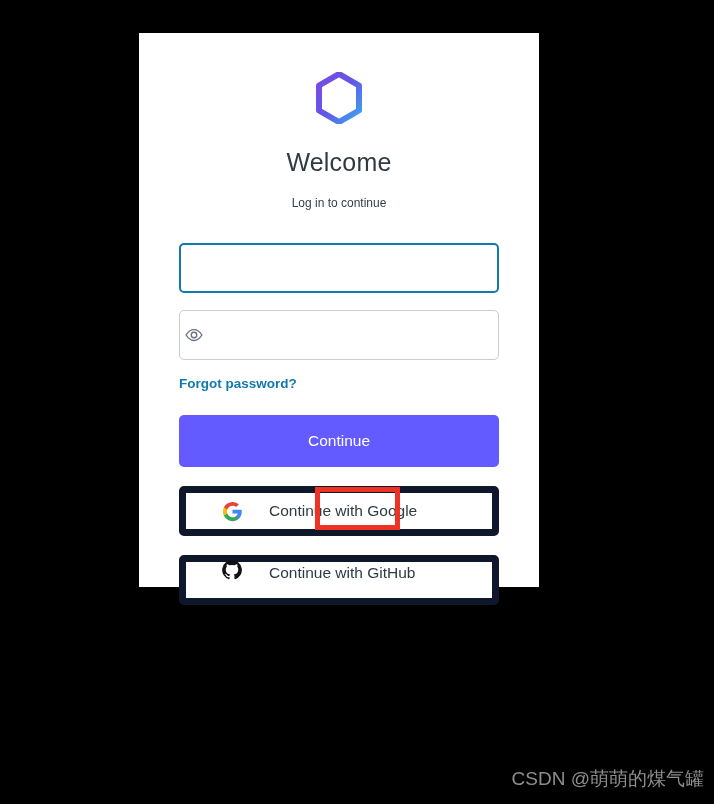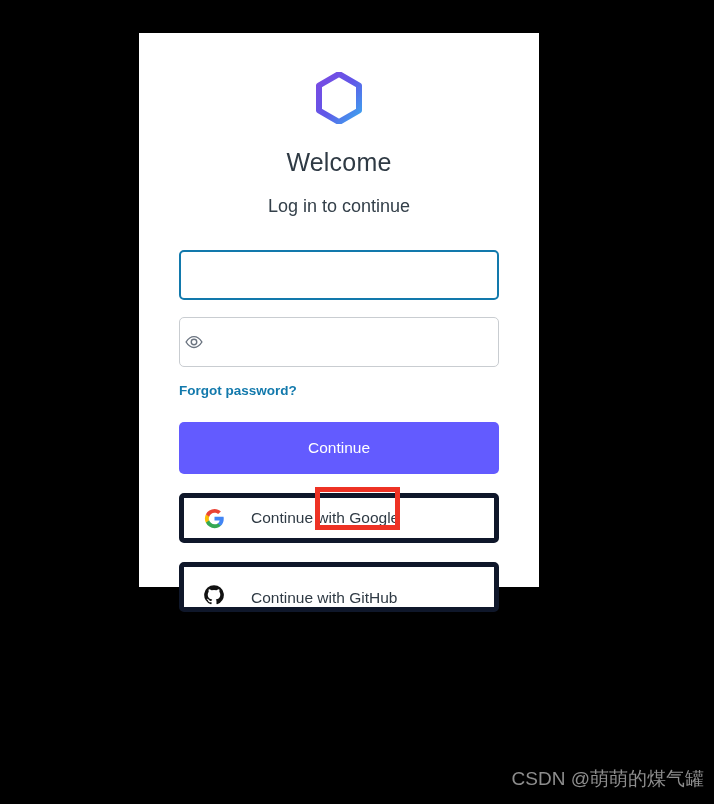--- a/index.html
+++ b/index.html
@@ -45,21 +45,21 @@
     text-align: center;
     font-size: 25px;
     font-weight: 400;
     color: #2f3a44;
     letter-spacing: 0.2px;
   }
   .subtitle {
     margin: 0;
     padding-top: 19px;
     text-align: center;
-    font-size: 18px;
+    font-size: 12px;
     font-weight: 400;
     color: #34404a;
   }
 
   
   .form-area {
     padding: 0 40px;
     box-sizing: border-box;
   }
 
@@ -204,27 +204,27 @@
     color: #62696f;
     letter-spacing: 0.4px;
   }
 
   
   .social-btn {
     margin-top: 19px;
     width: 100%;
     height: 50px;
     background: #ffffff;
-    border: 5px solid #0f172a;
+    border: 7px solid #0f172a;
     border-radius: 5px;
     display: flex;
     align-items: center;
     cursor: pointer;
     font-family: "Liberation Sans", sans-serif;
-    padding: 0;
+    padding: 16px;
     box-sizing: border-box;
   }
   .social-btn .brand-icon {
     width: 24px;
     height: 24px;
     margin-left: 18px;
     display: flex;
     align-items: center;
     justify-content: center;
     flex: none;

